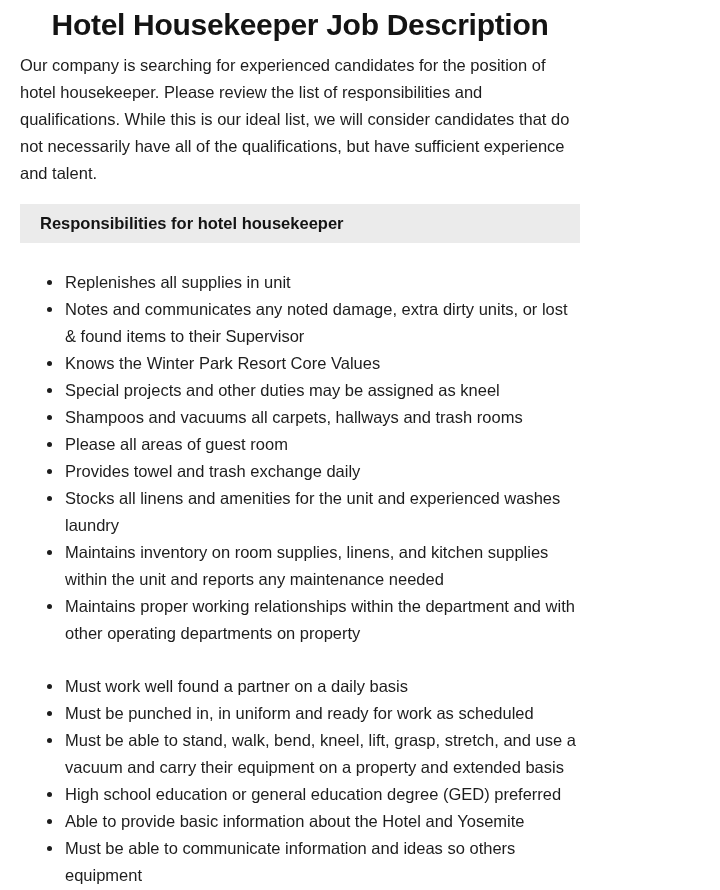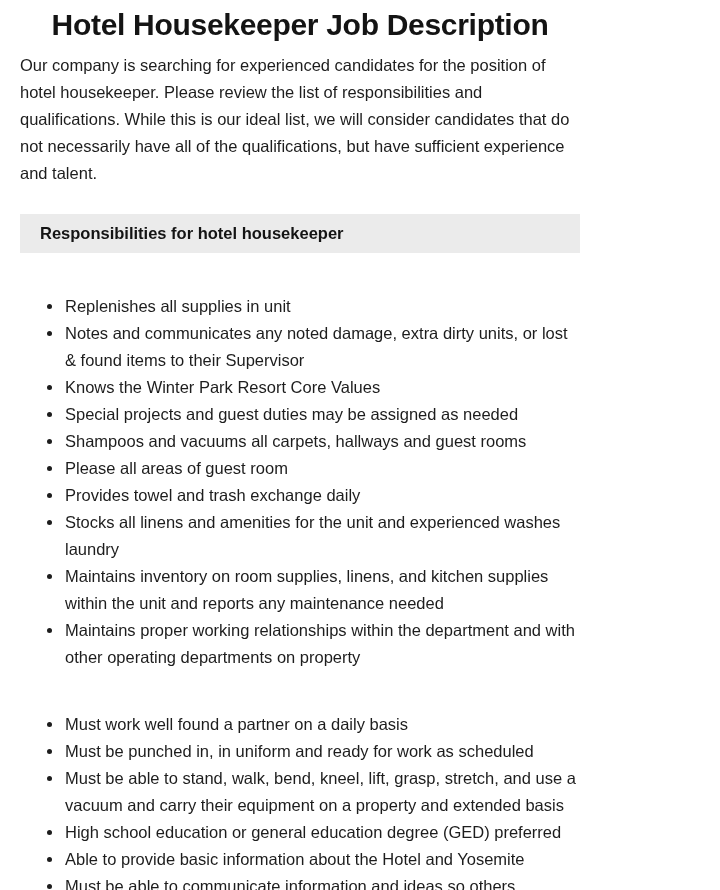--- a/index.html
+++ b/index.html
@@ -27,30 +27,30 @@
   }
   .intro {
     margin-top: 8px;
     font-size: 16.5px;
     line-height: 27px;
   }
   .section {
     margin-top: 14px;
   }
   .section-heading {
-    margin-top: 27px;
+    margin-top: 17px;
     background: #ebebeb;
     font-weight: bold;
     font-size: 16.5px;
     line-height: 17px;
     padding: 11px 20px 11px 20px;
     color: #141414;
   }
   .bullet-list {
-    margin-top: 40px;
+    margin-top: 26px;
     margin-left: 24px;      
     padding-left: 20px;
     list-style: disc outside;
     font-size: 16.5px;
     line-height: 27px;
   }
   .bullet-list li {
     padding-left: 1px;
   }
 </style>
@@ -62,22 +62,22 @@
   <h1 class="page-title">Hotel Housekeeper Job Description</h1>
 
   <p class="intro">Our company is searching for experienced candidates for the position of hotel housekeeper. Please review the list of responsibilities and qualifications. While this is our ideal list, we will consider candidates that do not necessarily have all of the qualifications, but have sufficient experience and talent.</p>
 
   <section class="section">
     <div class="section-heading">Responsibilities for hotel housekeeper</div>
     <ul class="bullet-list">
         <li>Replenishes all supplies in unit</li>
         <li>Notes and communicates any noted damage, extra dirty units, or lost &amp; found items to their Supervisor</li>
         <li>Knows the Winter Park Resort Core Values</li>
-        <li>Special projects and guest duties may be assigned as needed</li>
-        <li>Shampoos and vacuums all carpets, hallways and guest rooms</li>
+        <li>Special projects and other duties may be assigned as kneel</li>
+        <li>Shampoos and vacuums all carpets, hallways and trash rooms</li>
         <li>Please all areas of guest room</li>
         <li>Provides towel and trash exchange daily</li>
         <li>Stocks all linens and amenities for the unit and experienced washes laundry</li>
         <li>Maintains inventory on room supplies, linens, and kitchen supplies within the unit and reports any maintenance needed</li>
         <li>Maintains proper working relationships within the department and with other operating departments on property</li>
       </ul>
   </section>
 
   <section class="section">
     <ul class="bullet-list">

